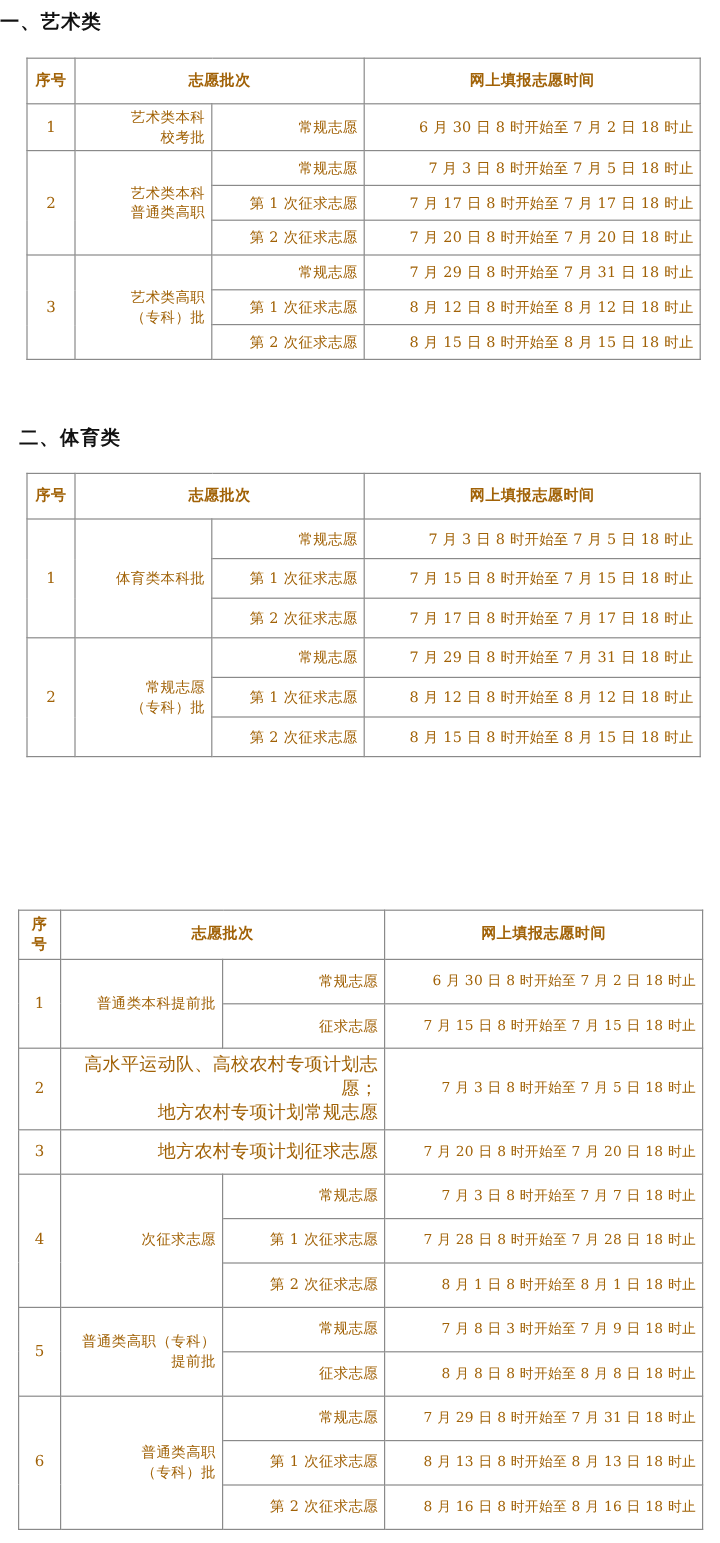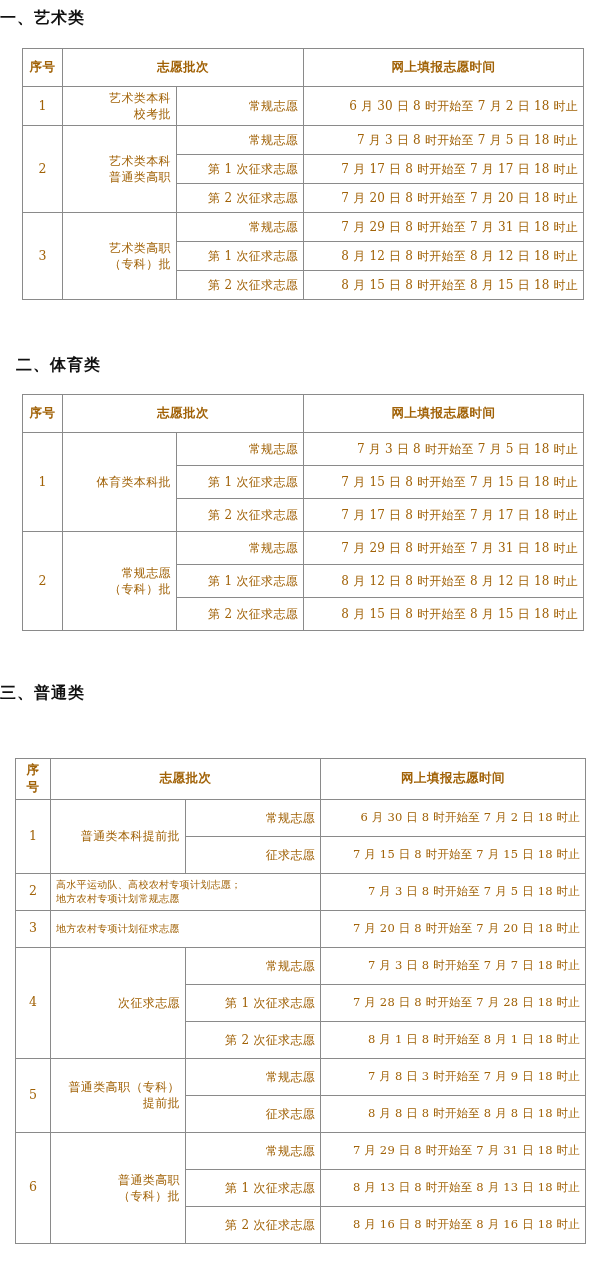--- a/index.html
+++ b/index.html
@@ -98,21 +98,21 @@
   
   #heading-3 { position: absolute; left: 0; top: 683px; width: 600px; }
   #table-3 { position: absolute; left: 15px; top: 758px; width: 570px; }
   #table-3 col.c1 { width: 35px; }
   #table-3 col.c2 { width: 135px; }
   #table-3 col.c3 { width: 135px; }
   #table-3 col.c4 { width: 265px; }
   #table-3 .hrow th { height: 33px; }
   #table-3 tbody tr { height: 37px; }
   #table-3 td.time { font-size: 11.5px; }
-  #table-3 td.batch-left { font-size: 10px; }
+  #table-3 td.batch-left { font-size: 15px; text-align: right; }
 </style>
 </head>
 <body>
 
 <div class="page">
 
   <div class="section-heading" id="heading-1">一、艺术类</div>
 
   <table class="sched" id="table-1">
     <colgroup>
@@ -221,21 +221,20 @@
           <td class="sub">第 1 次征求志愿</td>
           <td class="time">8 月 12 日 8 时开始至 8 月 12 日 18 时止</td>
         </tr>
         <tr>
           <td class="sub">第 2 次征求志愿</td>
           <td class="time">8 月 15 日 8 时开始至 8 月 15 日 18 时止</td>
         </tr>
       </tbody>
   </table>
 
-  <div class="section-heading" id="heading-3">三、普通类</div>
 
   <table class="sched" id="table-3">
     <colgroup>
         <col class="c1">
         <col class="c2">
         <col class="c3">
         <col class="c4">
       </colgroup>
     <thead>
       <tr class="hrow">

